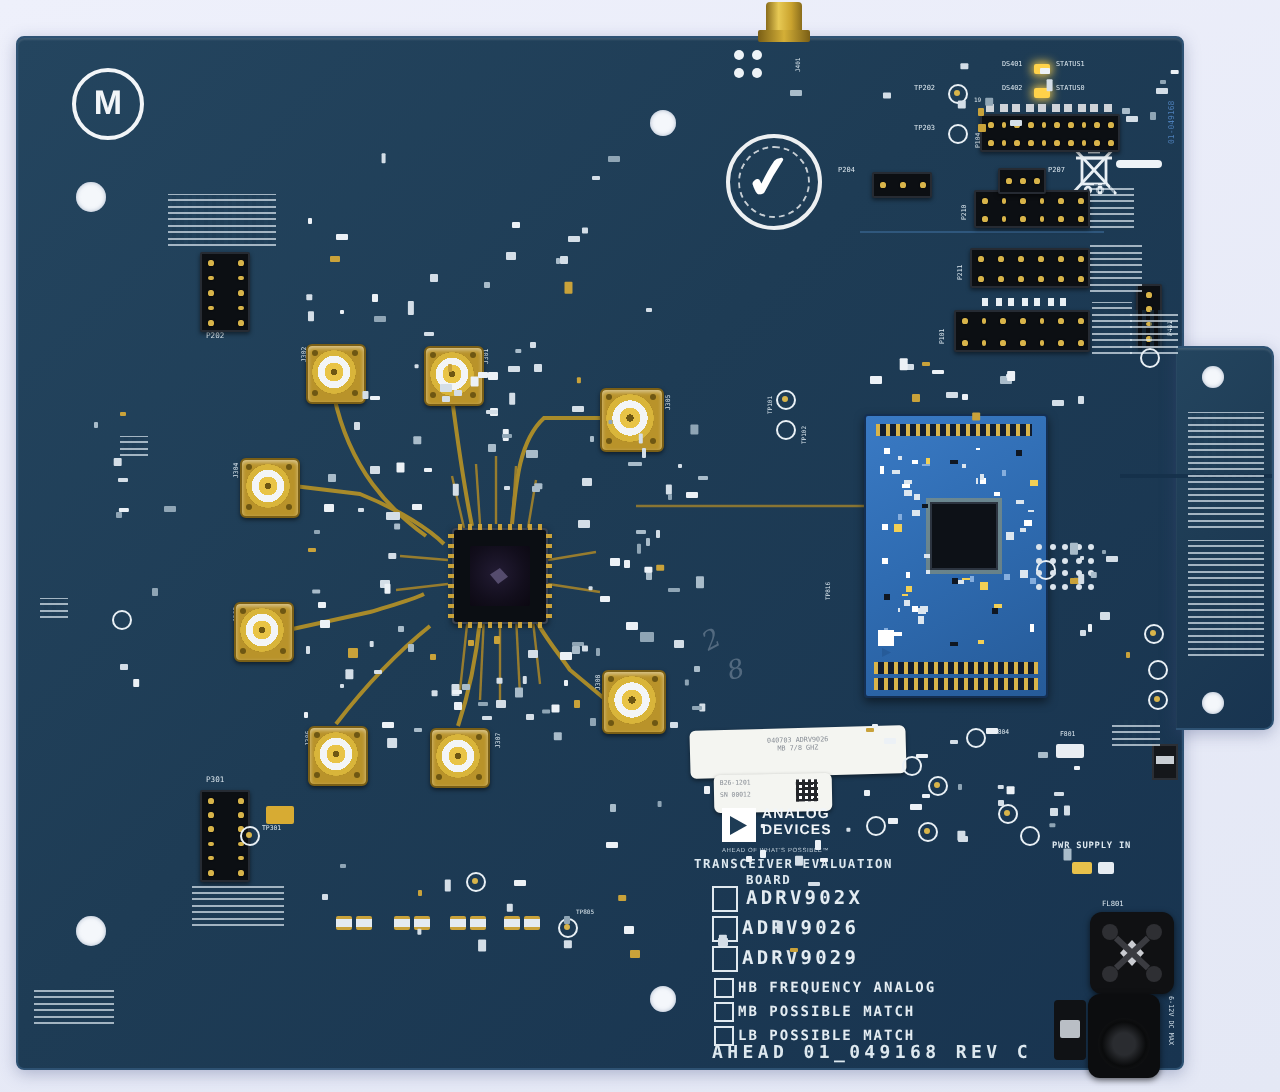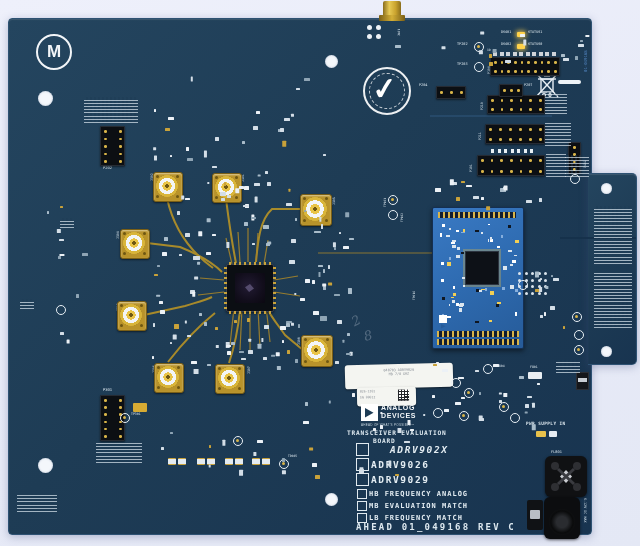--- a/index.html
+++ b/index.html
@@ -156,31 +156,31 @@
       </svg>
   </div>
   <div class="abs" style="left:381px;top:404px;color:#f1f5f8;font:bold 7px 'Liberation Sans',sans-serif;letter-spacing:.6px;">ANALOG</div>
   <div class="abs" style="left:381px;top:412px;color:#f1f5f8;font:bold 7px 'Liberation Sans',sans-serif;letter-spacing:.6px;">DEVICES</div>
   <div class="abs" style="left:361px;top:423px;color:#c4d2dc;font:3px 'Liberation Sans',sans-serif;letter-spacing:.3px;">AHEAD OF WHAT'S POSSIBLE™</div>
 
   <div class="abs silk" style="left:347px;top:430px;font-size:6.2px;font-weight:bold;letter-spacing:.8px;">TRANSCEIVER EVALUATION</div>
   <div class="abs silk" style="left:373px;top:438px;font-size:6.2px;font-weight:bold;letter-spacing:.8px;">BOARD</div>
   <div id="options-block">
       <div class="abs opt-box" style="left: 356px; top: 443px; width: 11px; height: 11px;"></div>
-      <div class="abs opt-big" style="left: 390px; top: 444px; font-style: italic;">ADRV902X</div>
+      <div class="abs opt-big" style="left: 373px; top: 444px;">ADRV902X</div>
       <div class="abs opt-box" style="left: 356px; top: 458px; width: 11px; height: 11px;"></div>
       <div class="abs opt-big" style="left: 371px; top: 459px;">ADRV9026</div>
       <div class="abs opt-box" style="left: 356px; top: 473px; width: 11px; height: 11px;"></div>
       <div class="abs opt-big" style="left: 371px; top: 474px;">ADRV9029</div>
       <div class="abs opt-box" style="left: 357px; top: 489px; width: 8px; height: 8px;"></div>
       <div class="abs opt-small" style="left: 369px; top: 490px;">HB FREQUENCY ANALOG</div>
       <div class="abs opt-box" style="left: 357px; top: 501px; width: 8px; height: 8px;"></div>
-      <div class="abs opt-small" style="left: 369px; top: 502px;">MB EVALUATION MATCH</div>
+      <div class="abs opt-small" style="left: 369px; top: 502px;">MB POSSIBLE MATCH</div>
       <div class="abs opt-box" style="left: 357px; top: 513px; width: 8px; height: 8px;"></div>
-      <div class="abs opt-small" style="left: 369px; top: 514px;">LB FREQUENCY MATCH</div>
+      <div class="abs opt-small" style="left: 369px; top: 514px;">LB POSSIBLE MATCH</div>
     </div>
   <div class="abs silk" style="left:356px;top:523px;font-size:9px;font-weight:bold;letter-spacing:2.2px;">AHEAD 01_049168 REV C</div>
 
   <div class="abs silk" style="left:526px;top:422px;font-size:4.4px;font-weight:bold;letter-spacing:.4px;">PWR SUPPLY IN</div>
   <div class="abs" style="left:536px;top:431px;width:10px;height:6px;background:#e8c14b;border-radius:1px;"></div>
   <div class="abs" style="left:549px;top:431px;width:8px;height:6px;background:#e6ecf2;border-radius:1px;"></div>
   <div class="abs" style="left:545px;top:456px;width:42px;height:41px;background:#101113;border-radius:6px;box-shadow:0 1px 3px rgba(0,0,0,.6);">
     <svg width="42" height="41">
       <g fill="#2e2f33">
           <circle cx="10" cy="10" r="4"></circle>

